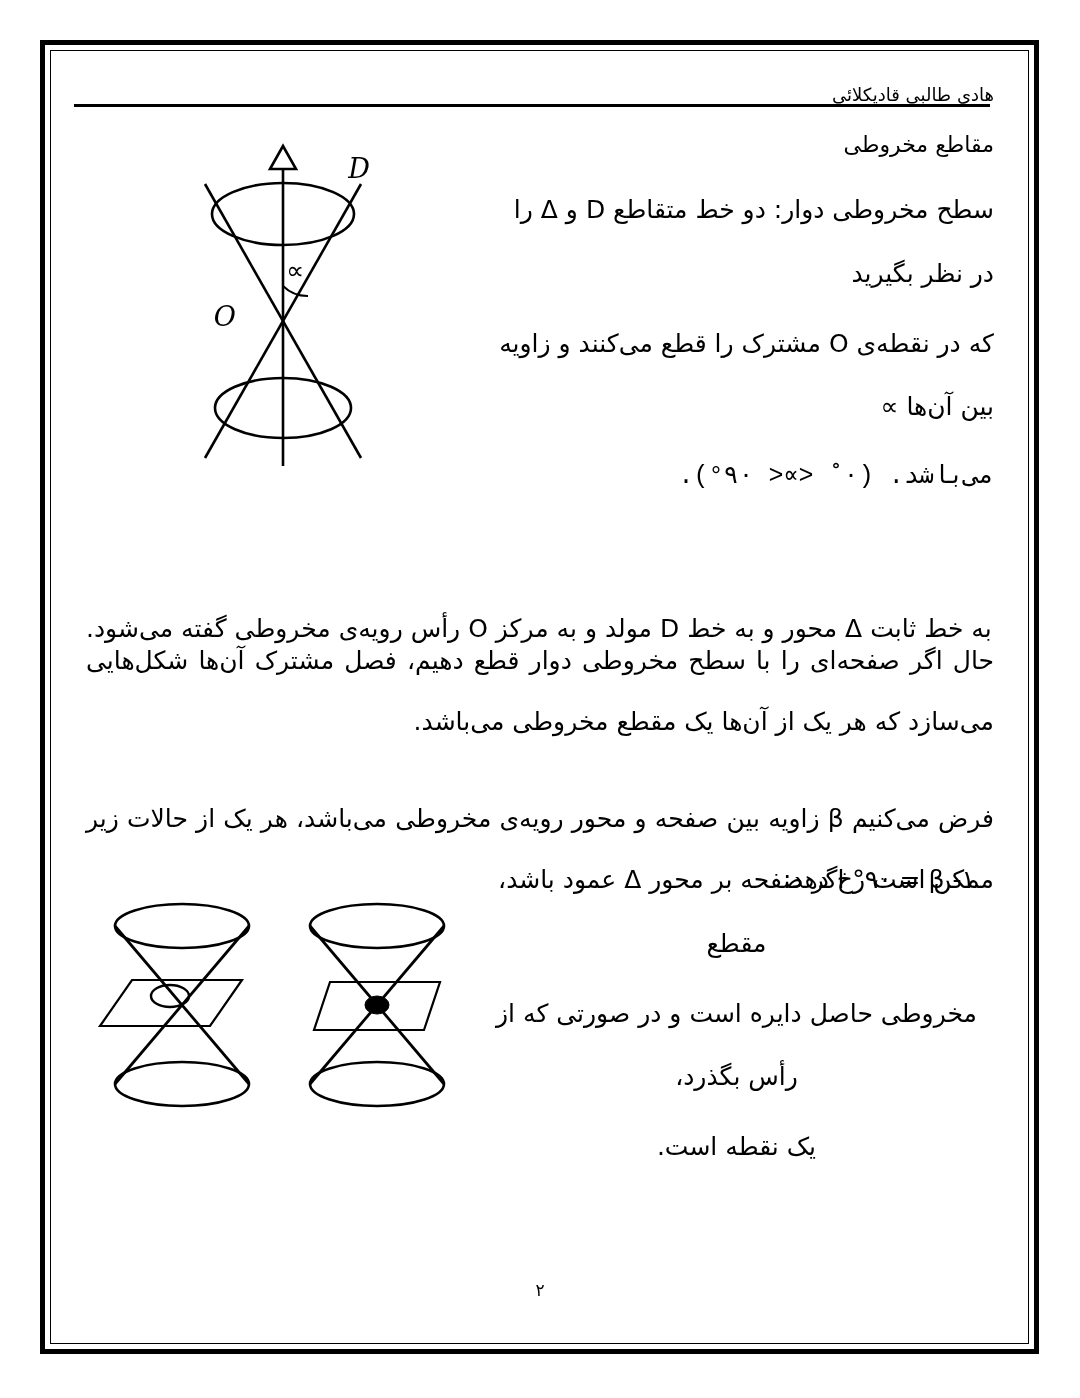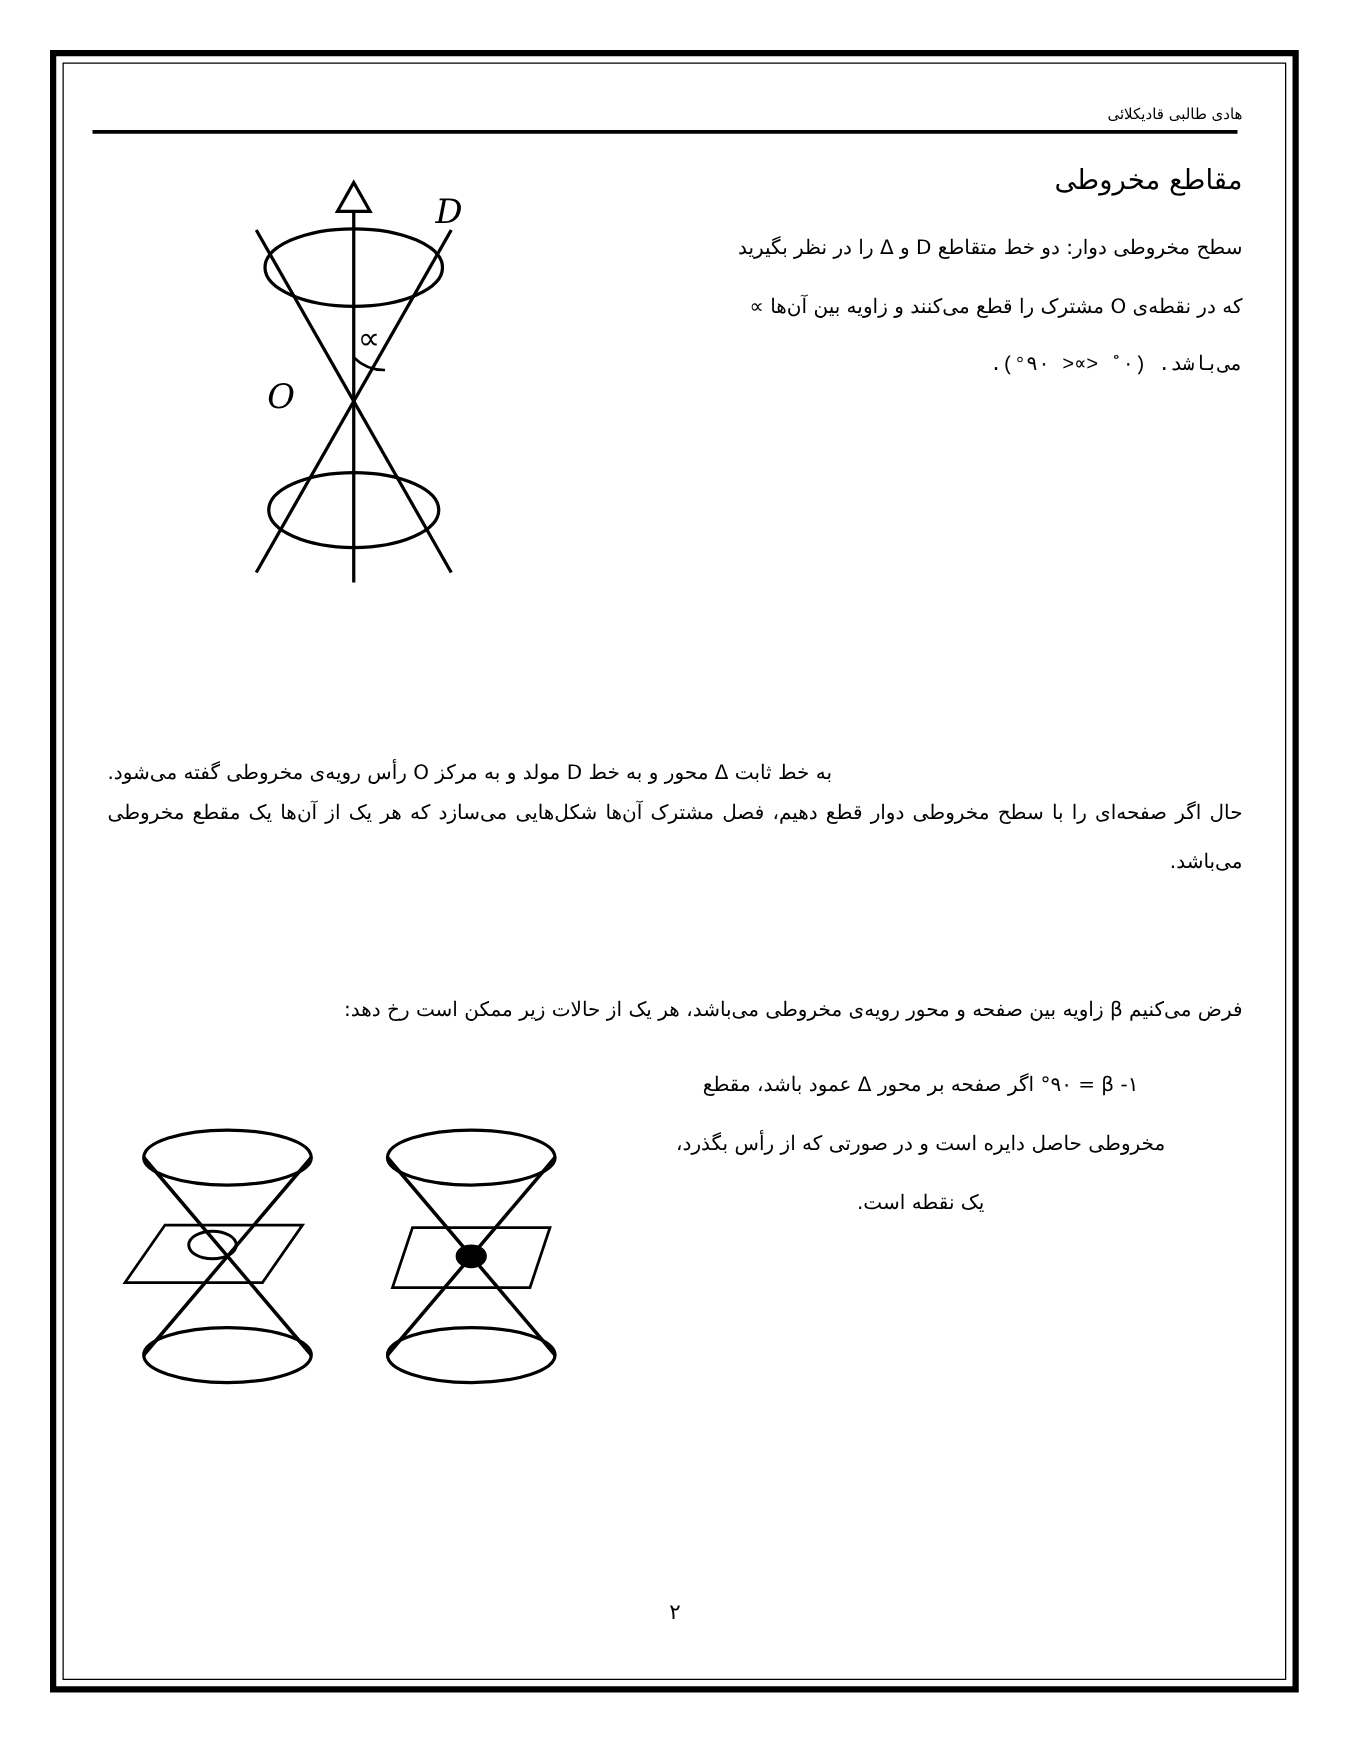--- a/index.html
+++ b/index.html
@@ -50,21 +50,21 @@
   #header-area {
     position: absolute;
     left: 0;
     top: 0;
     width: 960px;
   }
   #header-name {
     position: absolute;
     right: 26px;
     top: 26px;
-    font-size: 12px;
+    font-size: 18px;
     line-height: 1.2;
     white-space: nowrap;
     direction: rtl;
   }
   #header-rule {
     position: absolute;
     left: 14px;
     top: 46px;
     width: 916px;
     height: 0;
@@ -79,21 +79,21 @@
     font-size: 22px;
     font-weight: normal;
     direction: rtl;
     white-space: nowrap;
   }
 
   .para {
     position: absolute;
     direction: rtl;
     text-align: justify;
-    font-size: 16px;
+    font-size: 25px;
     line-height: 2.45;
   }
   .para.rt {
     text-align: right;
   }
   .para.ct {
     text-align: center;
   }
 
   

